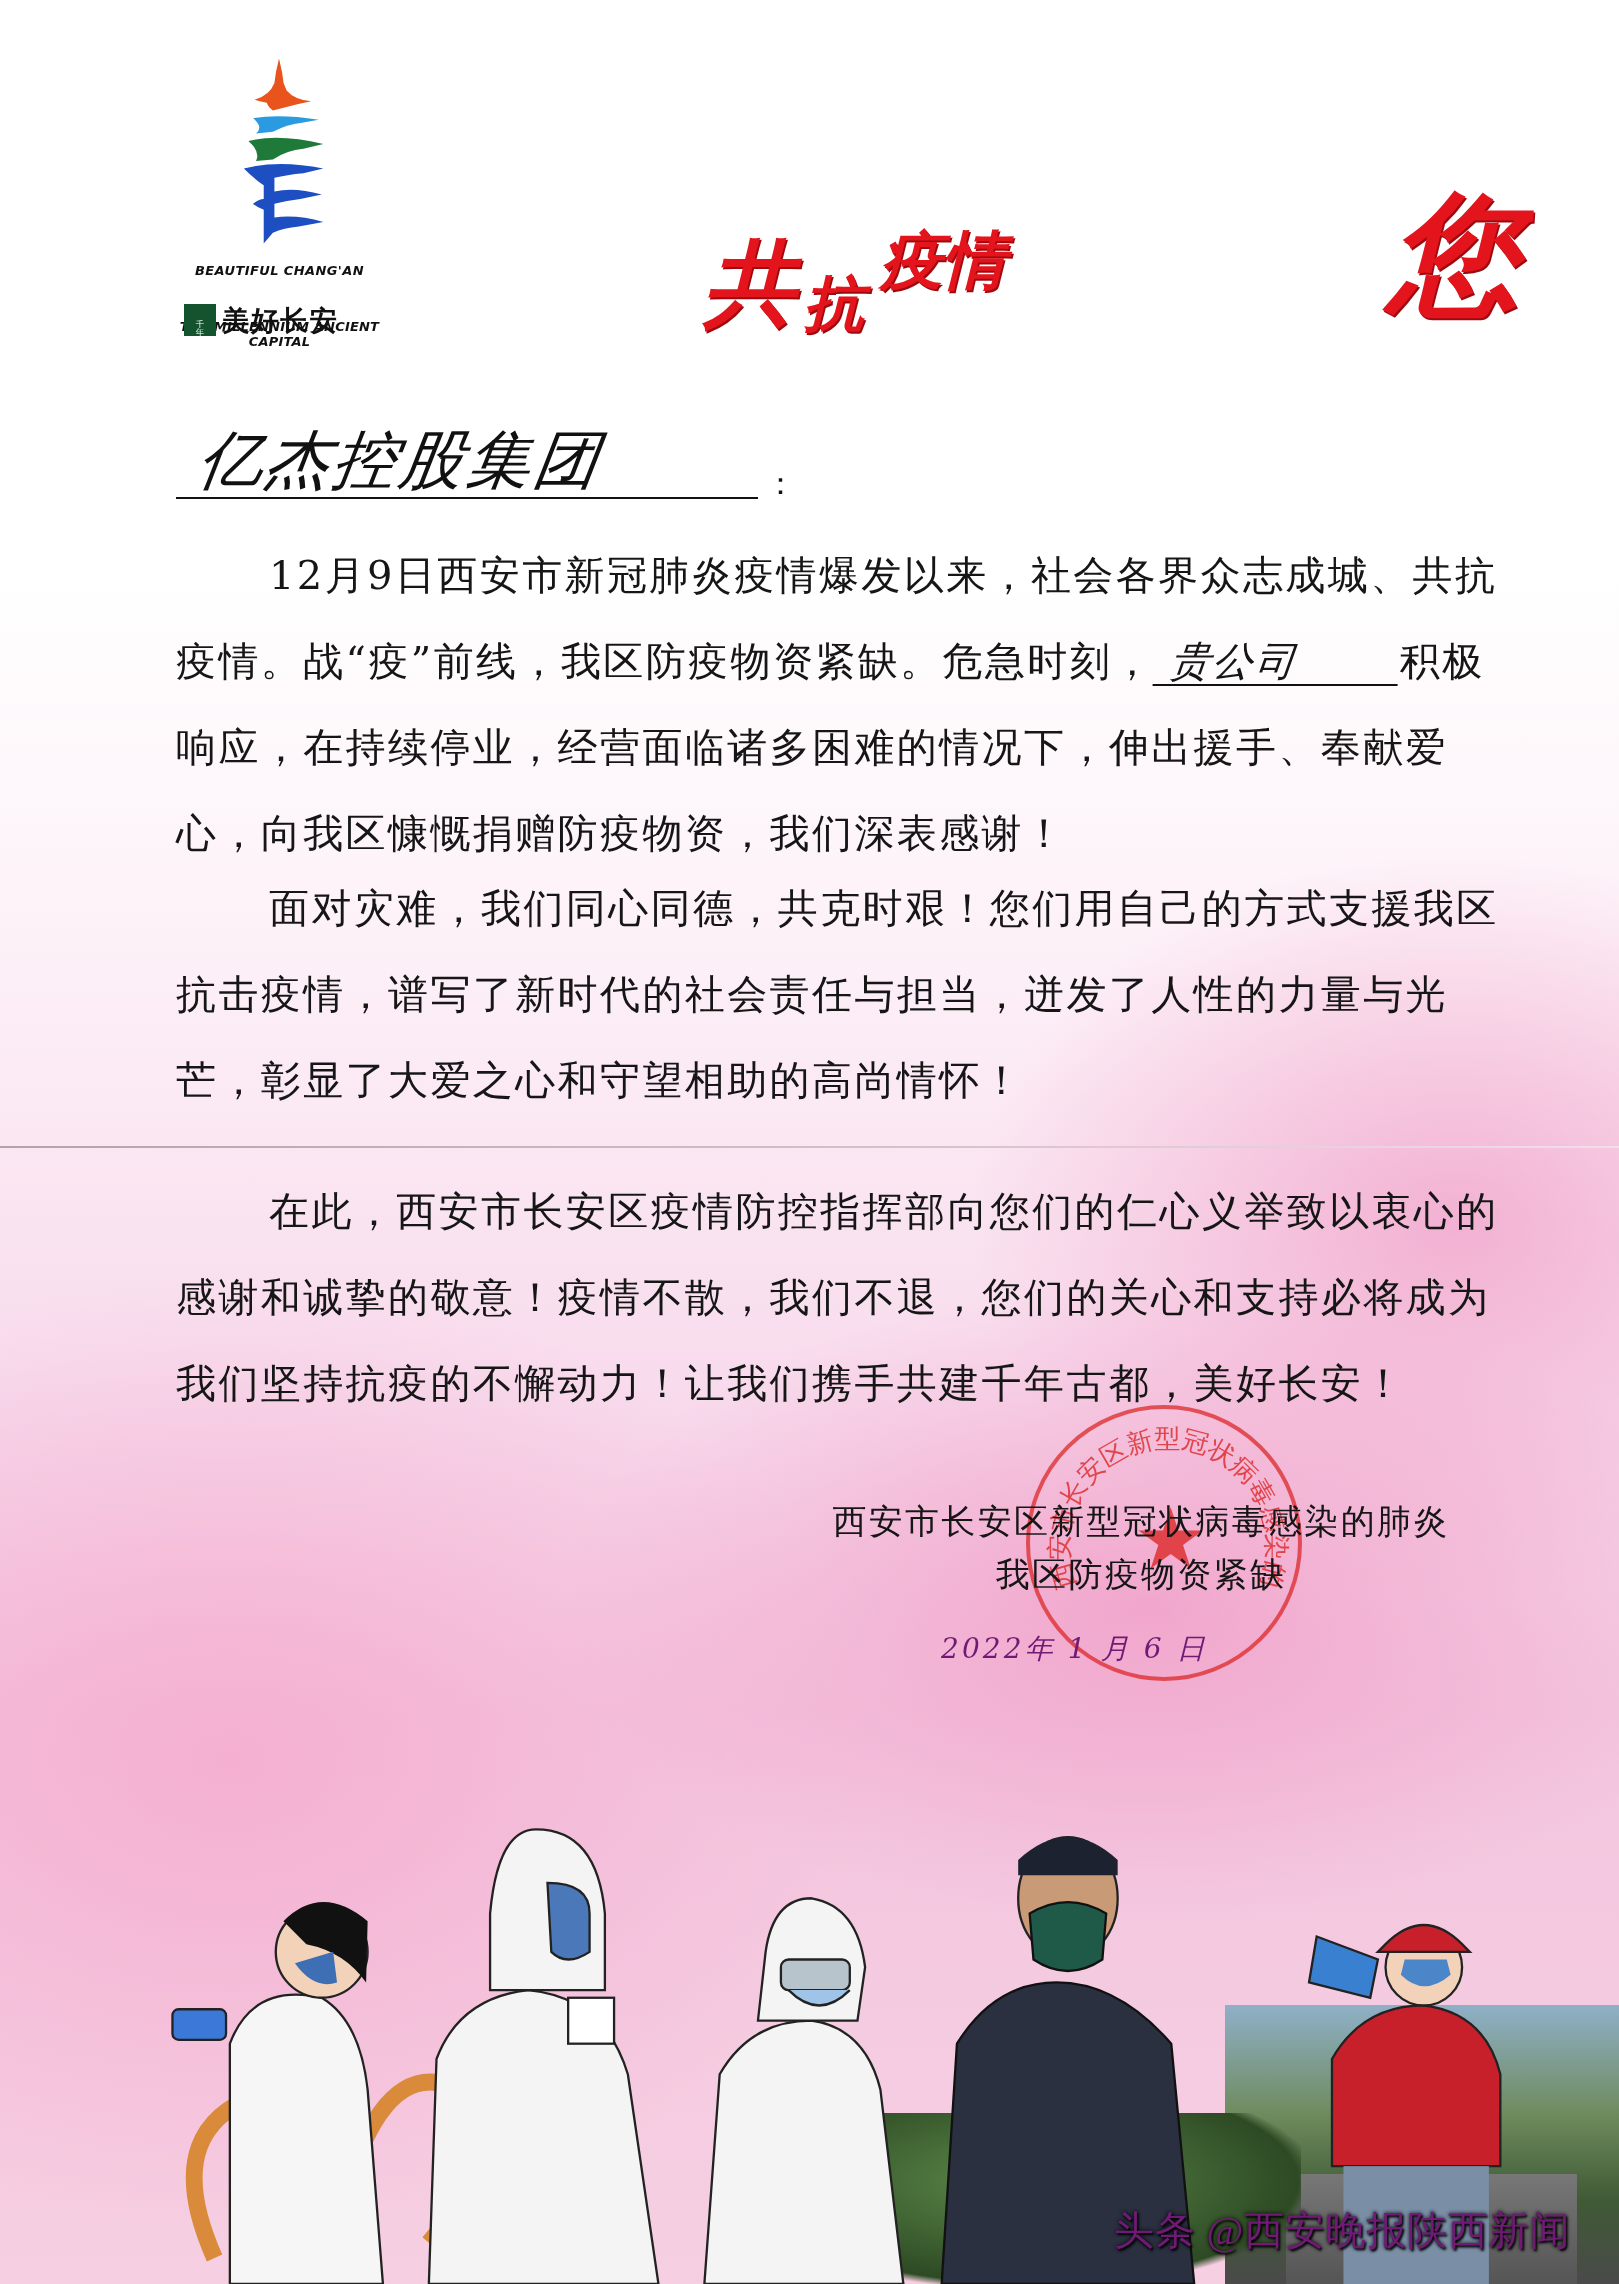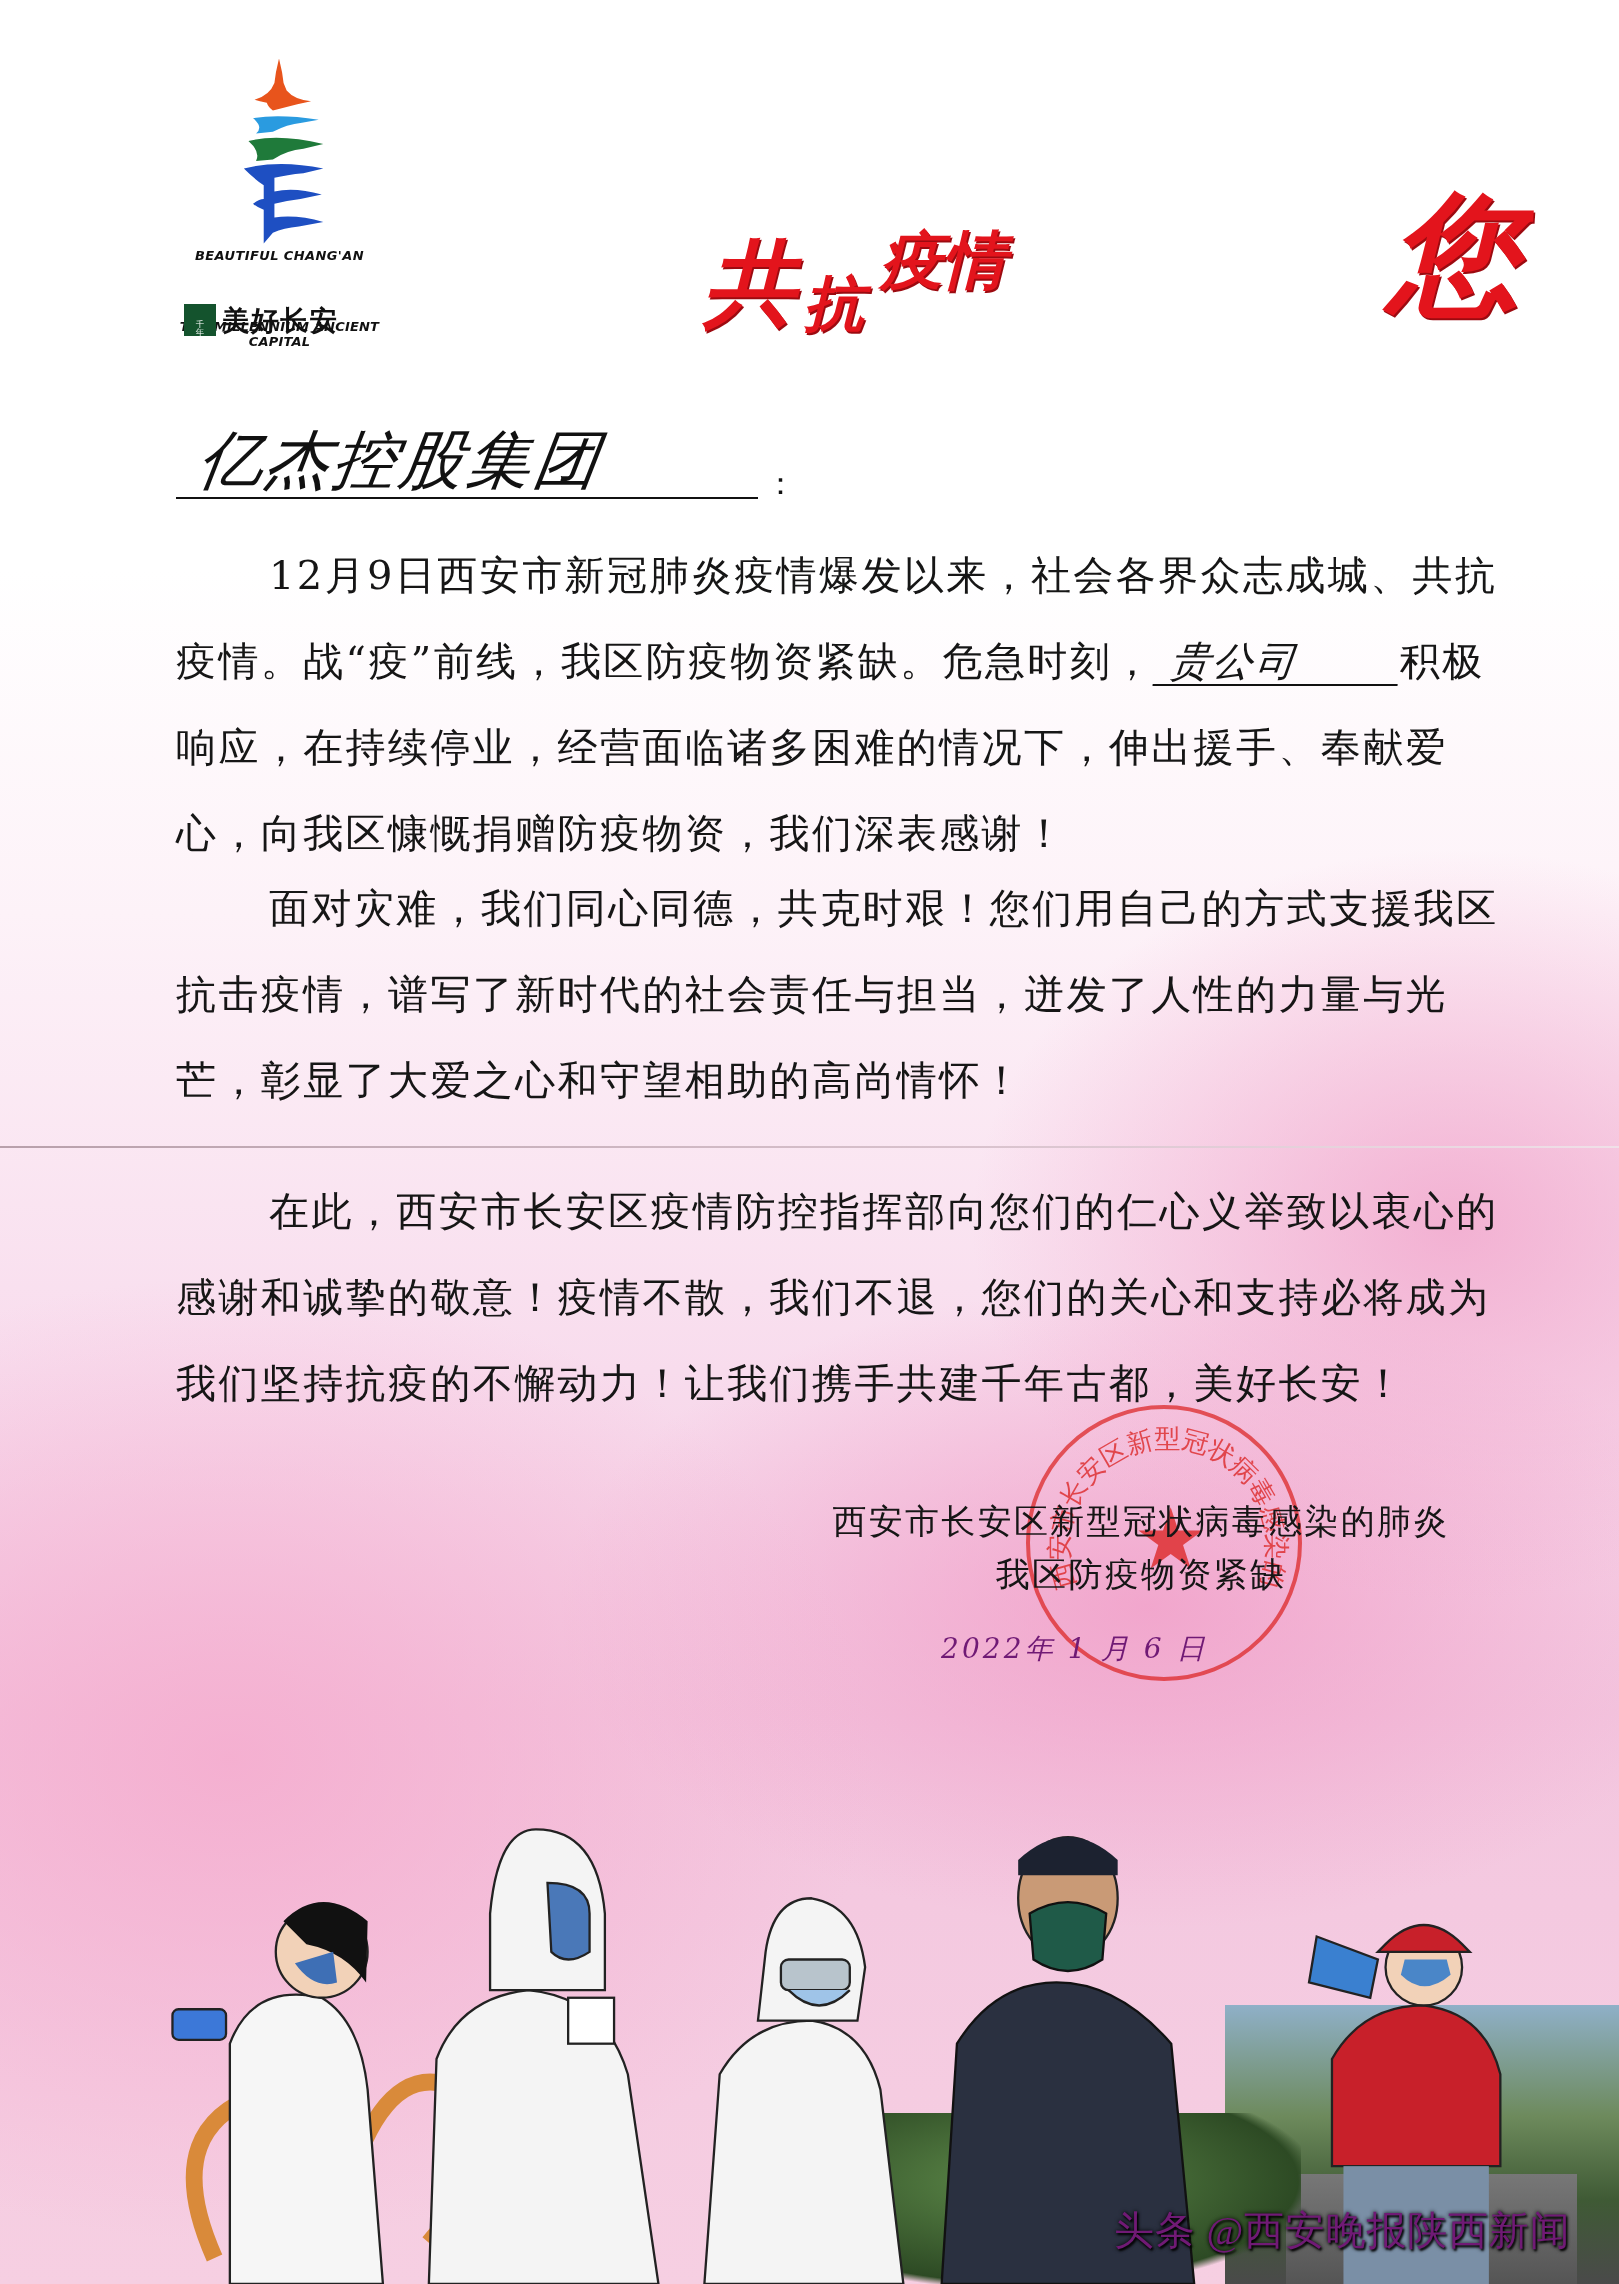--- a/index.html
+++ b/index.html
@@ -11,21 +11,21 @@
       radial-gradient(ellipse 689px 536px at 1454px 1225px, rgba(240,160,200,0.75), rgba(255,255,255,0) 70%),
       radial-gradient(ellipse 919px 689px at 230px 1760px, rgba(245,170,205,0.8), rgba(255,255,255,0) 70%),
       radial-gradient(ellipse 842px 459px at 1148px 1607px, rgba(240,150,195,0.7), rgba(255,255,255,0) 70%),
       linear-gradient(180deg,#ffffff 0%,#ffffff 25%,#fdf2f8 40%,#f8dced 60%,#f3c6df 75%,#f6cfe2 100%);}
   .fold{position:absolute;left:0;width:1620px;top:1146px;height:2.3px;background:linear-gradient(90deg,#b8a0ab,#d9c2cd 60%,#f0e0e8);}
 
   
   .logo{position:absolute;left:153px;top:57px;width:253px;height:291px;text-align:center;}
   .tower{position:absolute;left:80px;top:0;width:92px;height:191px;}
   .logo-en1,.logo-en2{position:absolute;left:0;width:253px;text-align:center;font-family:"DejaVu Sans",sans-serif;font-weight:bold;font-style:italic;color:#111;}
-  .logo-en1{top:191px;font-size:13px;letter-spacing:0.4px;}
+  .logo-en1{top:206px;font-size:13px;letter-spacing:0.4px;}
   .logo-en2{top:224px;font-size:13px;letter-spacing:0.2px;margin-top:38px;}
   .logo-cn{position:absolute;left:31px;top:246px;height:34px;display:flex;align-items:center;gap:6.1px;}
   .seal-small{width:23px;height:26px;background:#14532d;color:#fff;font-size:8.4px;line-height:8.4px;display:flex;flex-wrap:wrap;align-items:center;justify-content:center;padding:16px;box-sizing:border-box;}
   .logo-cn-text{font-size:27.6px;color:#111;font-family:Liberation Serif, serif;font-weight:bold;letter-spacing:1.5px;}
 
   
   .title{position:absolute;left:704px;top:176px;width:827px;height:199px;color:#e3141c;
     font-family:"DejaVu Serif",serif;font-weight:bold;font-style:italic;
     text-shadow:1.5px 2.3px 0 #9c0a10;}
   .t1{position:absolute;left:0;top:46px;font-size:92px;}

